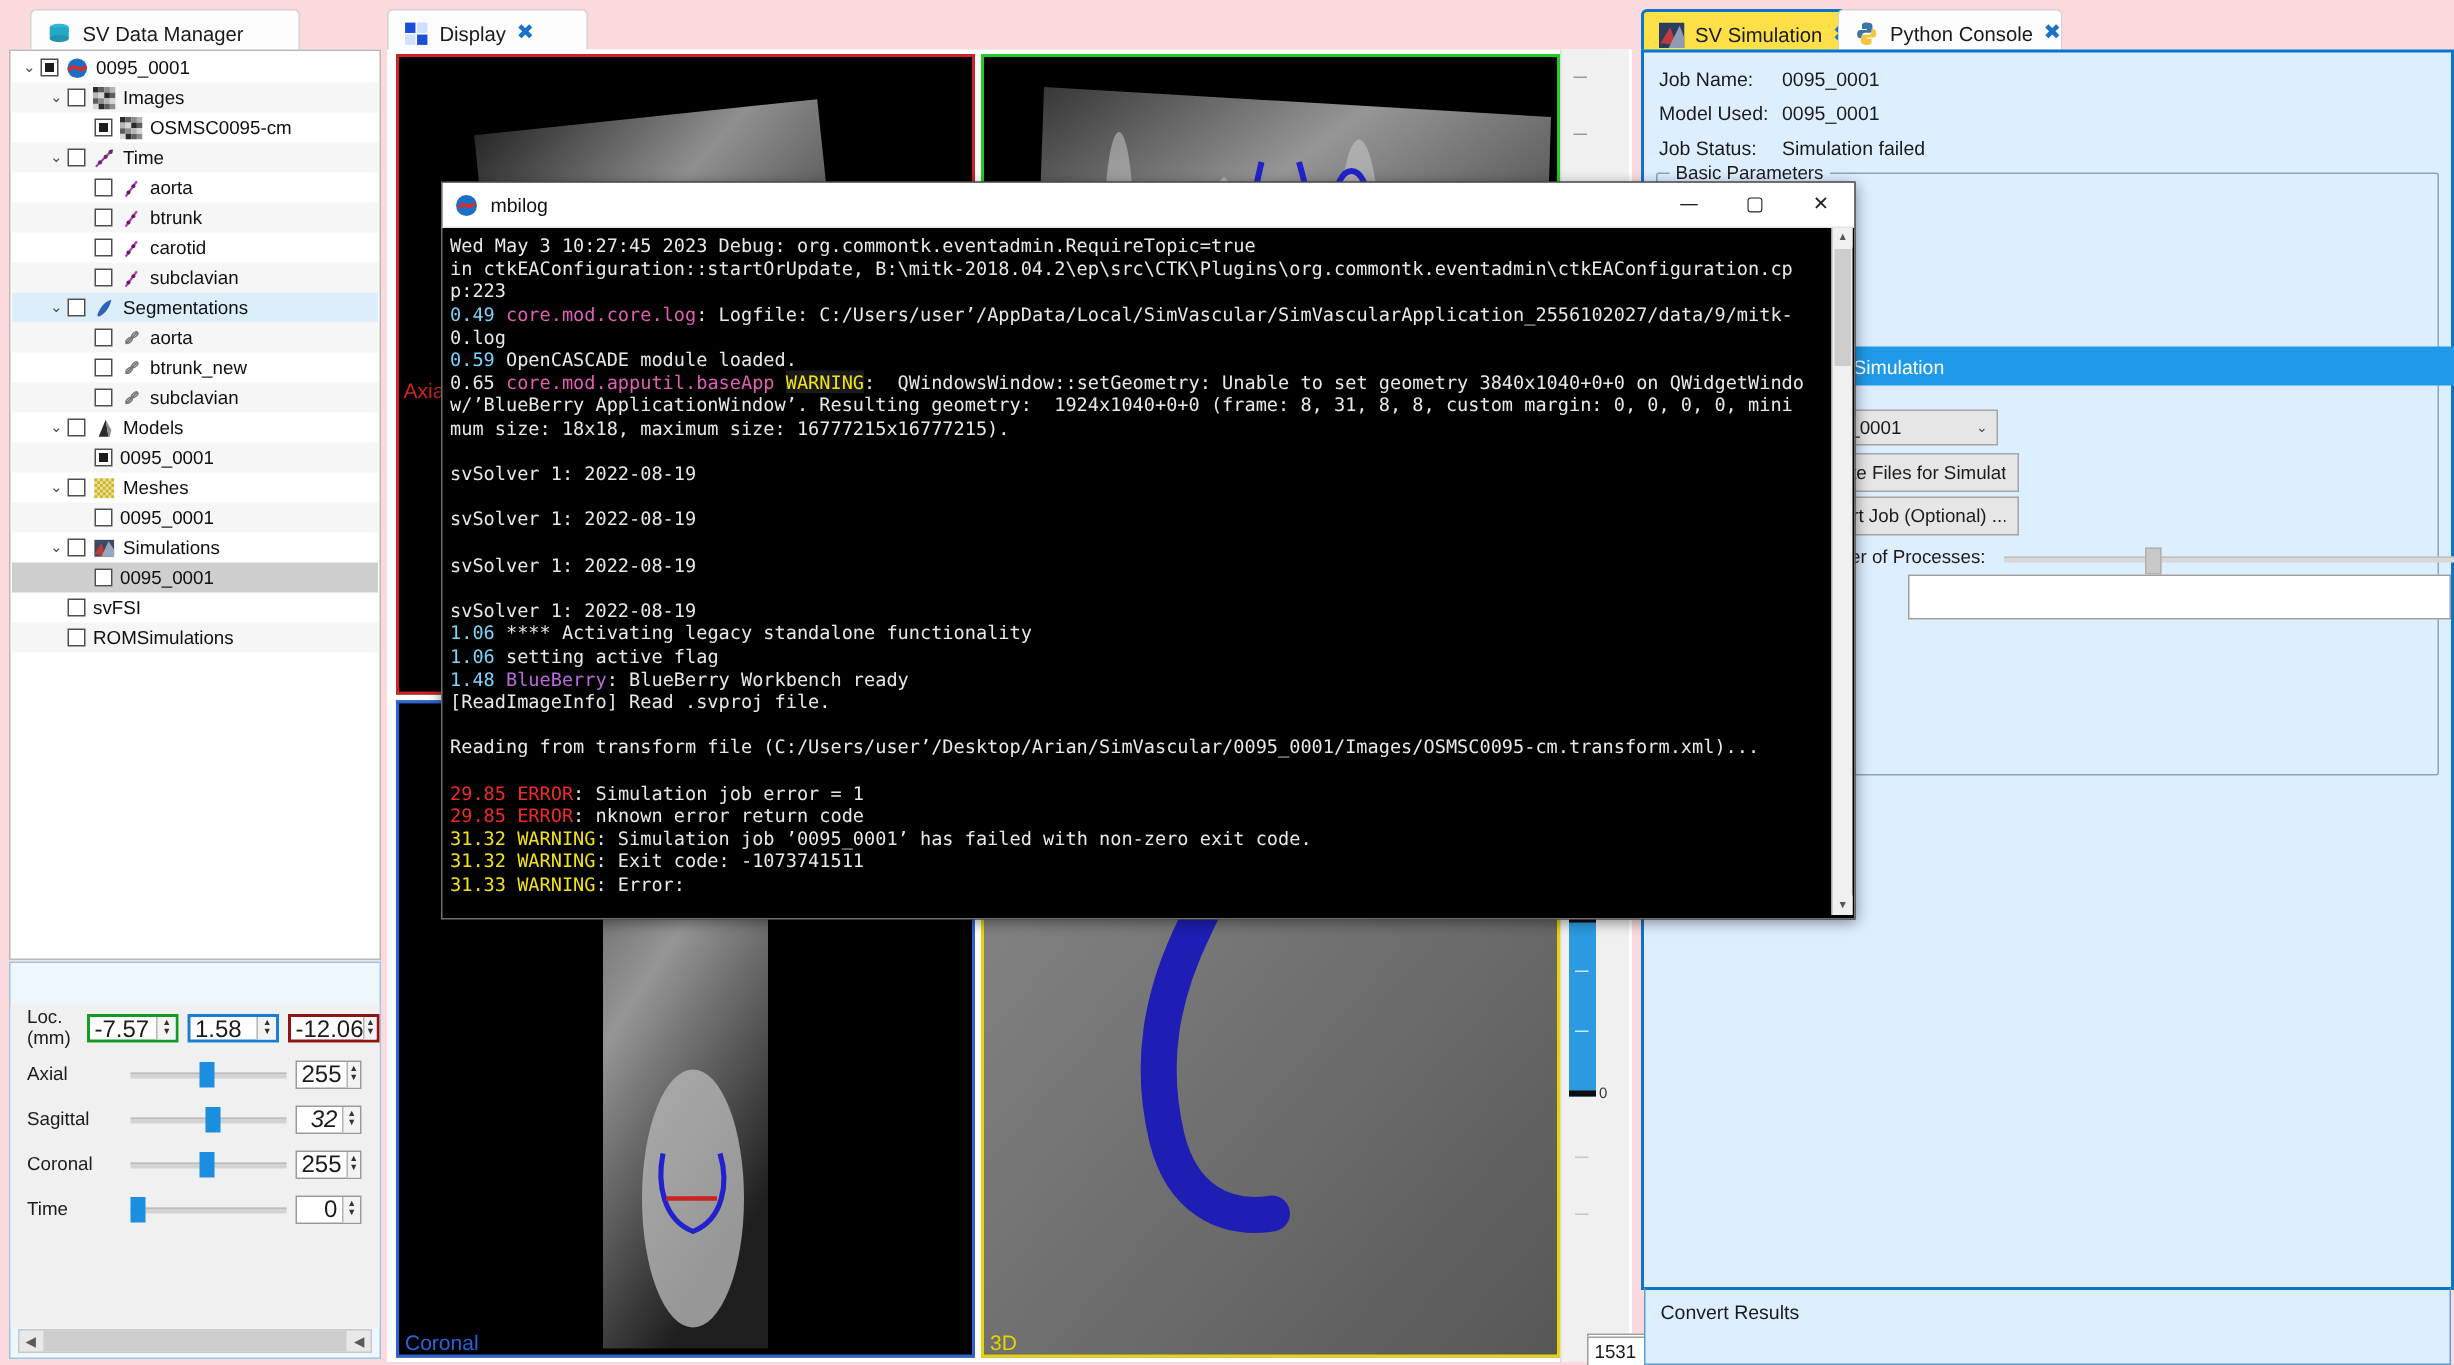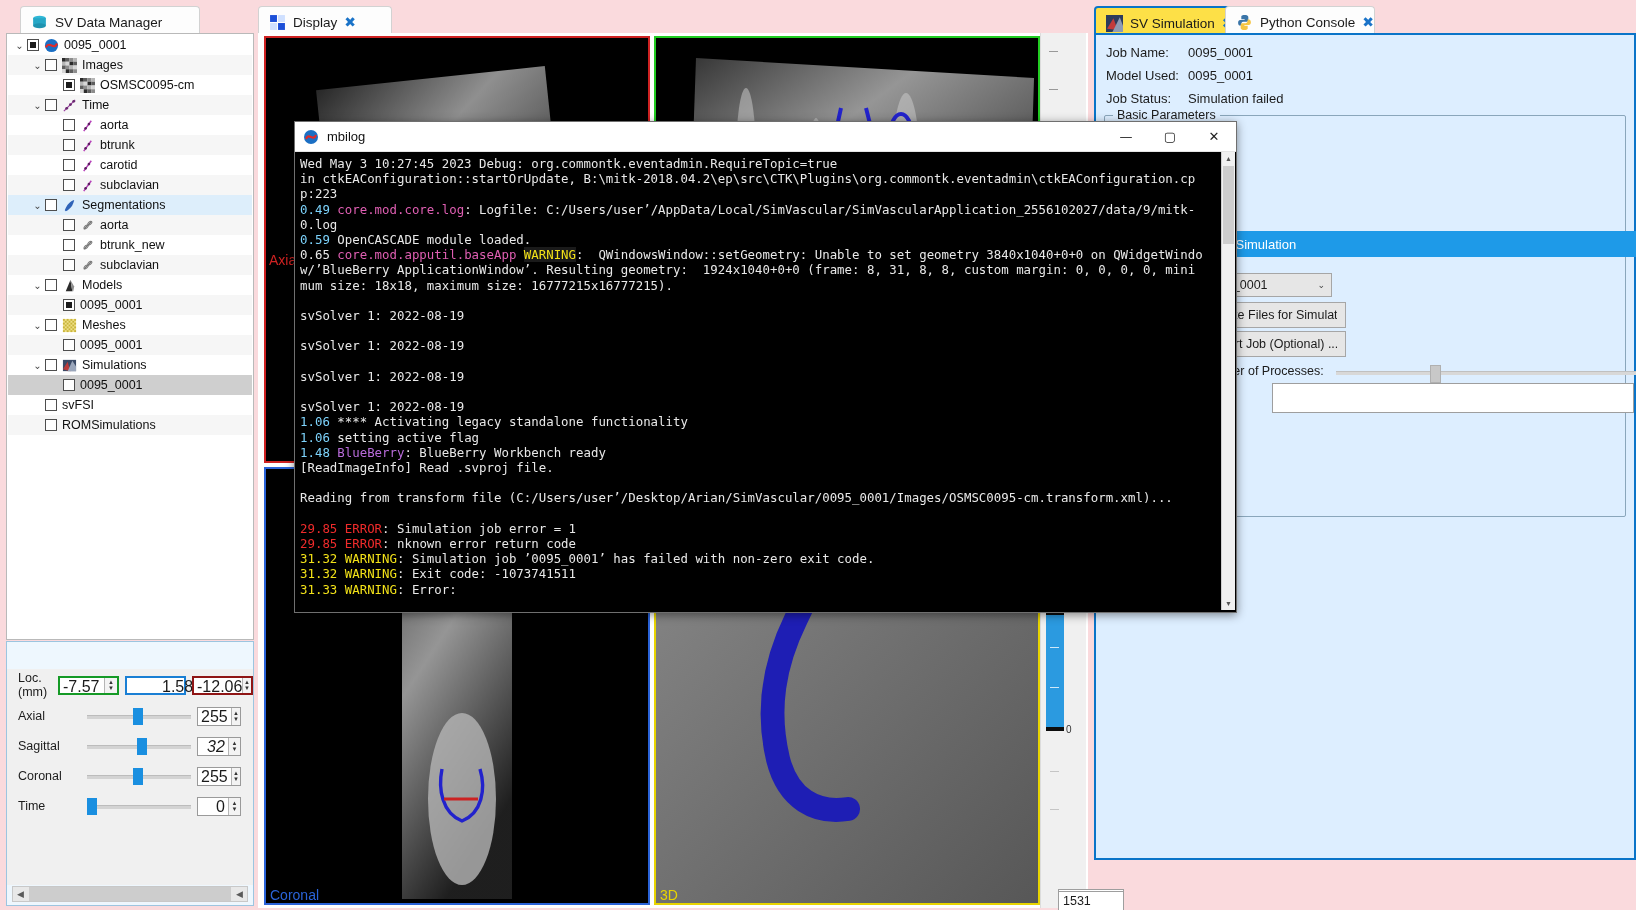--- a/index.html
+++ b/index.html
@@ -458,21 +458,21 @@
       <div class="navrow" style="height:32px;">
         <div class="navlbl">Loc. (mm)</div>
 
         <div class="spin locbox" style="width: 61px; border-color: rgb(21, 154, 38);">
           <div class="val" style="width:42px;">-7.57</div>
           <div class="arrows">
               <div>▲</div>
               <div>▼</div>
             </div>
         </div>
-        <div class="spin locbox" style="width: 61px; border-color: rgb(26, 127, 212); padding-left: 32px;">
+        <div class="spin locbox" style="width: 61px; border-color: rgb(26, 127, 212);">
           <div class="val" style="width:42px;">1.58</div>
           <div class="arrows">
               <div>▲</div>
               <div>▼</div>
             </div>
         </div>
         <div class="spin locbox" style="width: 61px; margin-right: 0px; border-color: rgb(143, 21, 21);">
           <div class="val" style="width:42px;">-12.06</div>
           <div class="arrows">
               <div>▲</div>
@@ -692,20 +692,23 @@
     <div class="plainlbl" style="left:104px;top:329px;">Number of Processes:</div>
 
     <div class="abs" style="left:240px;top:330px;width:300px;height:16px;">
       <div class="abs" style="left:0;right:0;top:6px;height:3px;background:#d8d8d8;border-top:1px solid #c0c0c0;"></div>
       <div class="abs" style="left:94px;top:0;width:9px;height:16px;background:#c8c8c8;border:1px solid #b0b0b0;"></div>
     </div>
 
     <div class="whitefield" style="left:176px;top:348px;width:360px;height:28px;"></div>
   </div>
 
+  <div id="convert-strip">
+    <div class="lbl">Convert Results</div>
+  </div>
 
   <div id="mbilog">
     <div id="mbilog-title">
       <svg style="width:16px;height:16px;margin-left:8px;" viewBox="0 0 16 16">
         <circle cx="8" cy="8" r="7" fill="#1b6fc4"></circle>
         <path d="M3 10 C6 3 10 13 13 6" stroke="#e02a2a" stroke-width="2.2" fill="none"></path>
       </svg>
       <span class="t">mbilog</span>
       <div style="flex:1"></div>
       <div class="wbtn">—</div>

